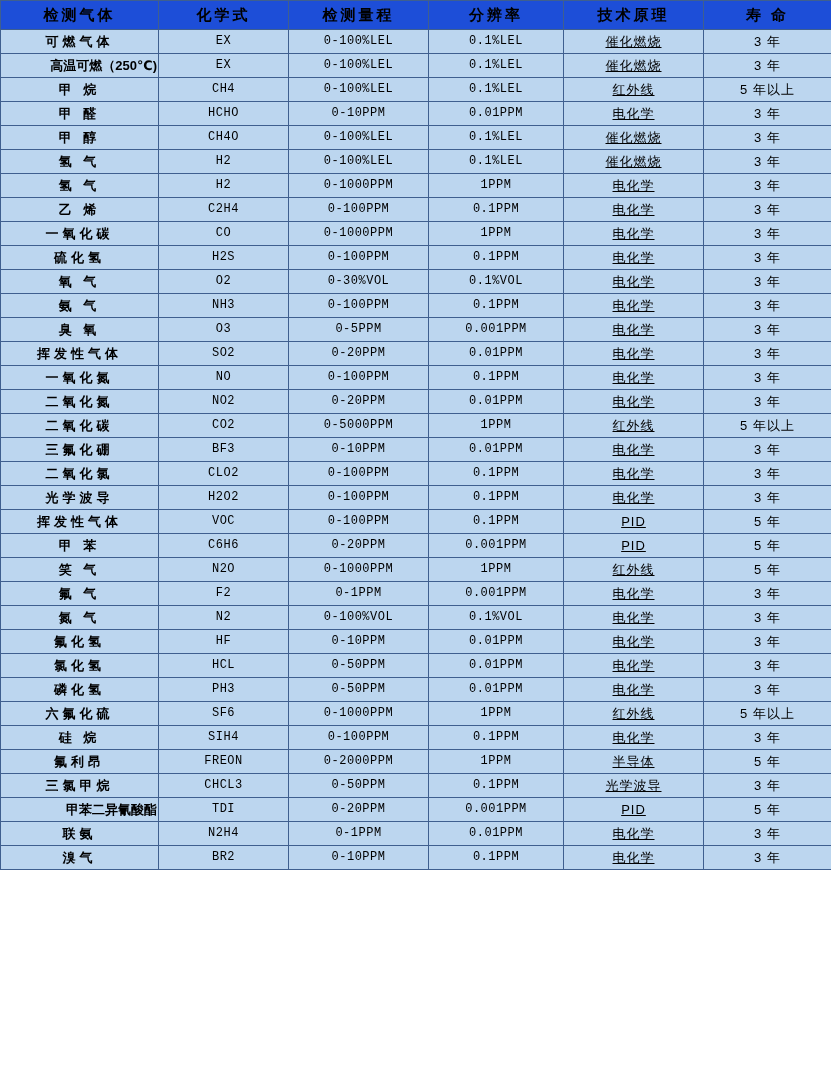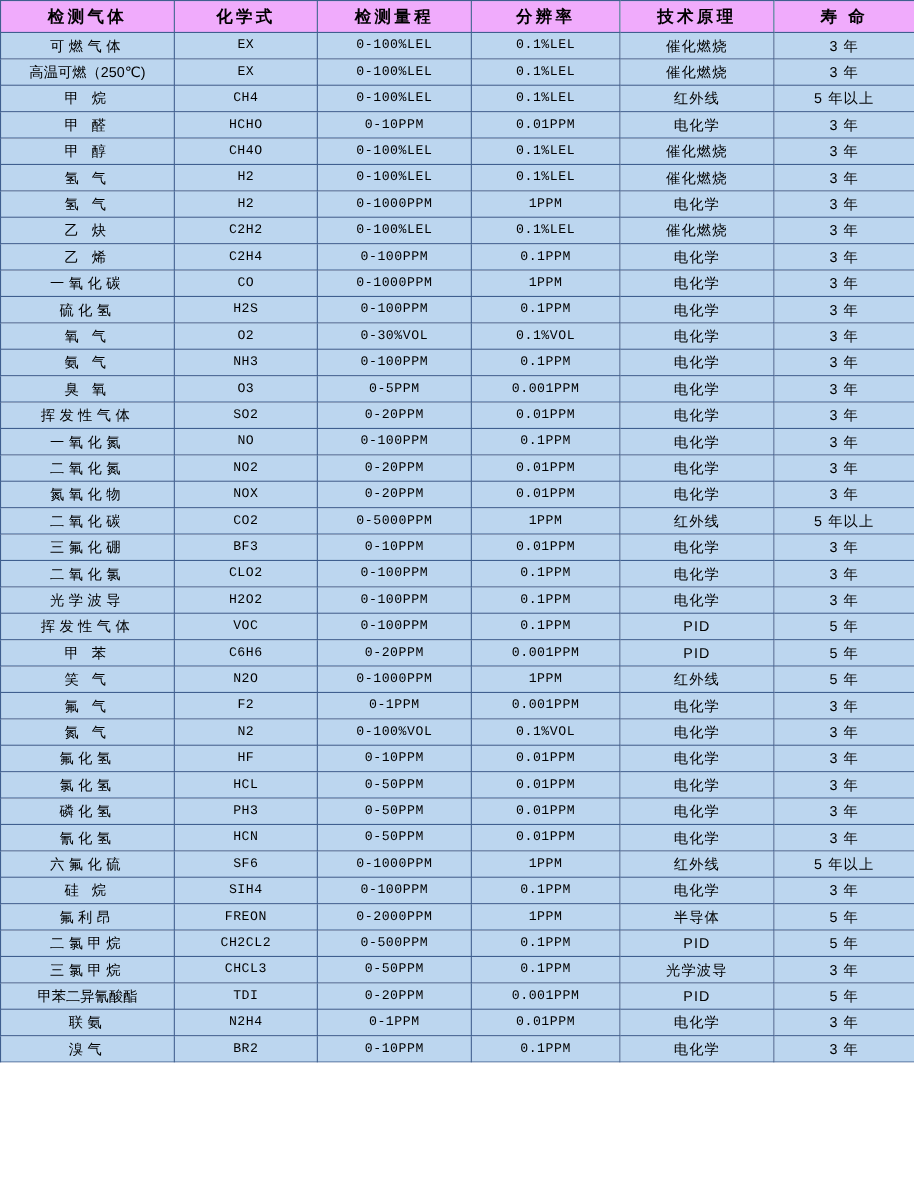--- a/index.html
+++ b/index.html
@@ -25,47 +25,50 @@
 
   #gas-table th, #gas-table td {
     border: 1px solid #3f5f8f;
     text-align: center;
     vertical-align: middle;
     color: #000000;
     white-space: nowrap;
     overflow: hidden;
   }
   #gas-table thead th {
-    background: #f0abfc;
+    background: #1d4ed8;
     font-size: 15px;
     font-weight: bold;
     height: 26px;
     letter-spacing: 3px;
   }
   #gas-table tbody td {
     background: #bcd6ef;
     height: 21px;
     font-size: 13px;
     line-height: 21px;
   }
   #gas-table tbody td.name {
     letter-spacing: 4px;
+    font-weight: bold;
   }
   #gas-table tbody td.name.tight {
     letter-spacing: 0px;
+    text-align: right;
   }
   #gas-table tbody td.formula,
   #gas-table tbody td.range,
   #gas-table tbody td.resolution {
     font-family: "Liberation Mono", "DejaVu Sans Mono", monospace;
     font-size: 12px;
     letter-spacing: 0.5px;
   }
   #gas-table tbody td.principle {
     letter-spacing: 1px;
+    text-decoration: underline;
   }
   #gas-table tbody td.life {
     letter-spacing: 1px;
   }
 </style>
 </head>
 <body>
 
 <table id="gas-table">
   <colgroup>
@@ -137,28 +140,20 @@
       </tr>
       <tr>
         <td class="name">氢 气</td>
         <td class="formula">H2</td>
         <td class="range">0-1000PPM</td>
         <td class="resolution">1PPM</td>
         <td class="principle">电化学</td>
         <td class="life">3 年</td>
       </tr>
       <tr>
-        <td class="name">乙 炔</td>
-        <td class="formula">C2H2</td>
-        <td class="range">0-100%LEL</td>
-        <td class="resolution">0.1%LEL</td>
-        <td class="principle">催化燃烧</td>
-        <td class="life">3 年</td>
-      </tr>
-      <tr>
         <td class="name">乙 烯</td>
         <td class="formula">C2H4</td>
         <td class="range">0-100PPM</td>
         <td class="resolution">0.1PPM</td>
         <td class="principle">电化学</td>
         <td class="life">3 年</td>
       </tr>
       <tr>
         <td class="name">一氧化碳</td>
         <td class="formula">CO</td>
@@ -211,28 +206,20 @@
         <td class="name">一氧化氮</td>
         <td class="formula">NO</td>
         <td class="range">0-100PPM</td>
         <td class="resolution">0.1PPM</td>
         <td class="principle">电化学</td>
         <td class="life">3 年</td>
       </tr>
       <tr>
         <td class="name">二氧化氮</td>
         <td class="formula">NO2</td>
-        <td class="range">0-20PPM</td>
-        <td class="resolution">0.01PPM</td>
-        <td class="principle">电化学</td>
-        <td class="life">3 年</td>
-      </tr>
-      <tr>
-        <td class="name">氮氧化物</td>
-        <td class="formula">NOX</td>
         <td class="range">0-20PPM</td>
         <td class="resolution">0.01PPM</td>
         <td class="principle">电化学</td>
         <td class="life">3 年</td>
       </tr>
       <tr>
         <td class="name">二氧化碳</td>
         <td class="formula">CO2</td>
         <td class="range">0-5000PPM</td>
         <td class="resolution">1PPM</td>
@@ -321,28 +308,20 @@
       </tr>
       <tr>
         <td class="name">磷化氢</td>
         <td class="formula">PH3</td>
         <td class="range">0-50PPM</td>
         <td class="resolution">0.01PPM</td>
         <td class="principle">电化学</td>
         <td class="life">3 年</td>
       </tr>
       <tr>
-        <td class="name">氰化氢</td>
-        <td class="formula">HCN</td>
-        <td class="range">0-50PPM</td>
-        <td class="resolution">0.01PPM</td>
-        <td class="principle">电化学</td>
-        <td class="life">3 年</td>
-      </tr>
-      <tr>
         <td class="name">六氟化硫</td>
         <td class="formula">SF6</td>
         <td class="range">0-1000PPM</td>
         <td class="resolution">1PPM</td>
         <td class="principle">红外线</td>
         <td class="life">5 年以上</td>
       </tr>
       <tr>
         <td class="name">硅 烷</td>
         <td class="formula">SIH4</td>
@@ -350,28 +329,20 @@
         <td class="resolution">0.1PPM</td>
         <td class="principle">电化学</td>
         <td class="life">3 年</td>
       </tr>
       <tr>
         <td class="name">氟利昂</td>
         <td class="formula">FREON</td>
         <td class="range">0-2000PPM</td>
         <td class="resolution">1PPM</td>
         <td class="principle">半导体</td>
-        <td class="life">5 年</td>
-      </tr>
-      <tr>
-        <td class="name">二氯甲烷</td>
-        <td class="formula">CH2CL2</td>
-        <td class="range">0-500PPM</td>
-        <td class="resolution">0.1PPM</td>
-        <td class="principle">PID</td>
         <td class="life">5 年</td>
       </tr>
       <tr>
         <td class="name">三氯甲烷</td>
         <td class="formula">CHCL3</td>
         <td class="range">0-50PPM</td>
         <td class="resolution">0.1PPM</td>
         <td class="principle">光学波导</td>
         <td class="life">3 年</td>
       </tr>

